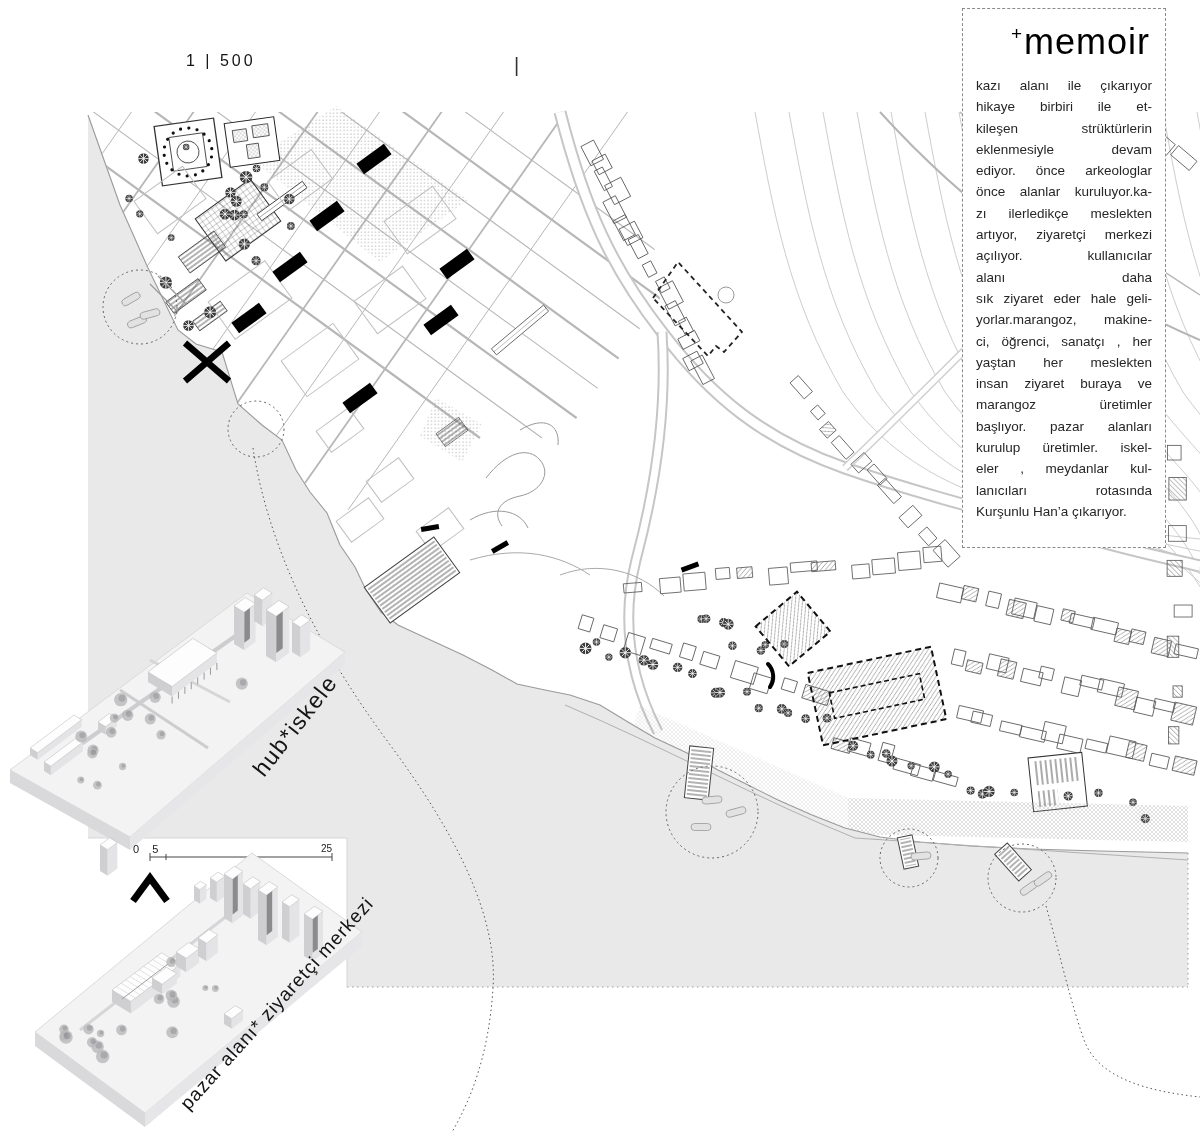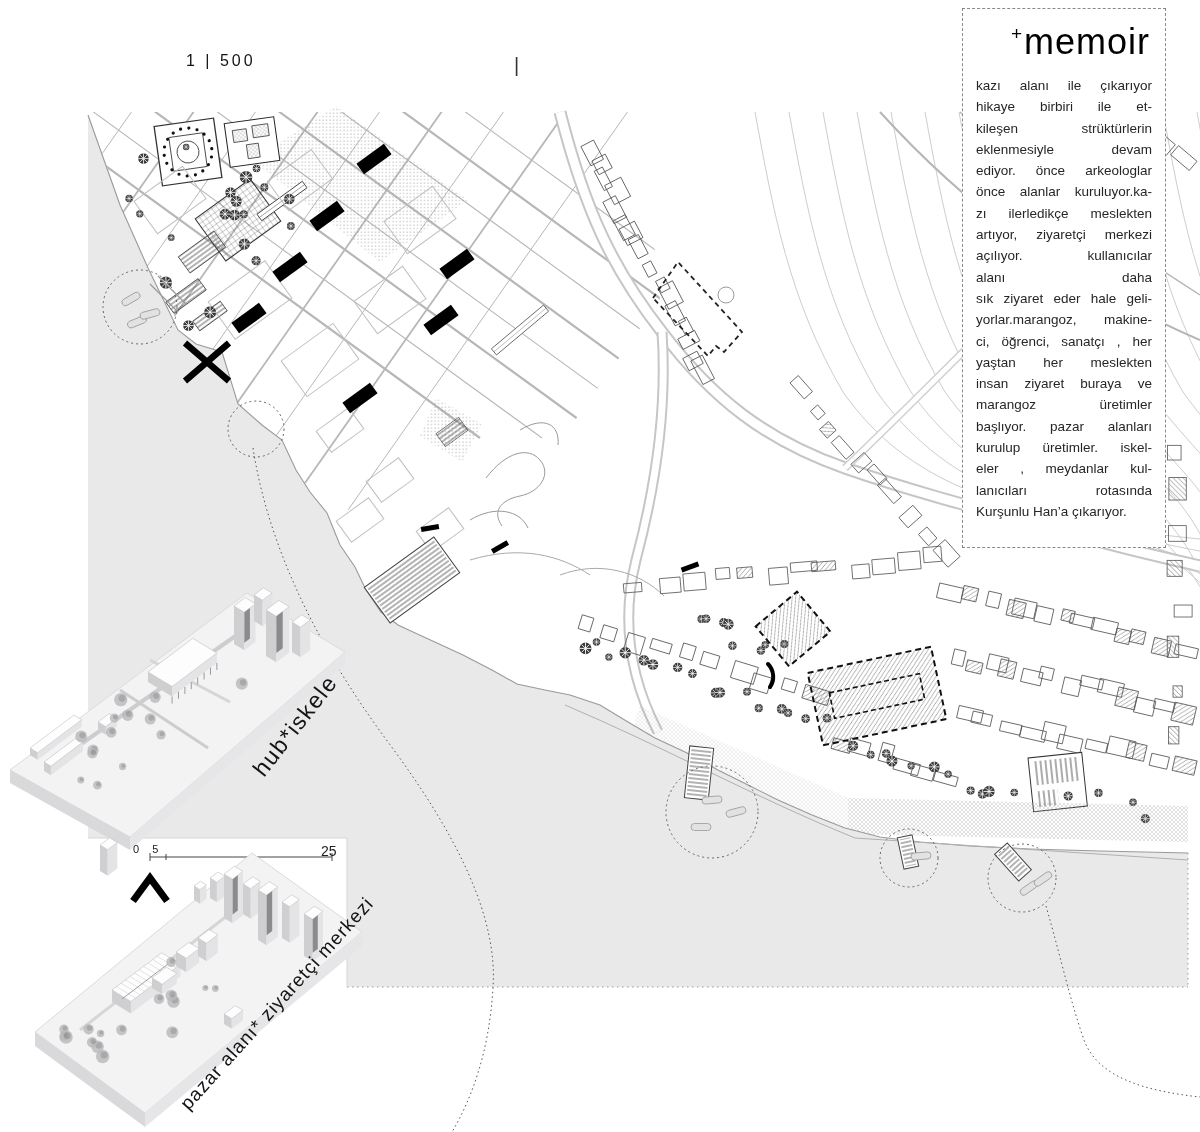--- a/index.html
+++ b/index.html
@@ -6,21 +6,21 @@
   .board{position:relative;width:1200px;height:1132px;background:#fff;overflow:hidden;
          font-family:"Liberation Sans",sans-serif;color:#111;}
   #mapsvg{position:absolute;left:0;top:0;z-index:1;}
   .lbl{position:absolute;white-space:nowrap;color:#141414;z-index:3;}
   .rot{transform-origin:0 50%;}
   #scale-label{left:186px;top:52px;font-size:16px;letter-spacing:3px;}
   #scale-tick{left:514px;top:54px;font-size:20px;color:#333;}
   #hub-label{left:258px;top:760px;font-size:23px;letter-spacing:1.5px;transform:rotate(-52deg);}
   #pazar-label{left:184px;top:1096px;font-size:19px;letter-spacing:1px;transform:rotate(-48deg);}
   #sb-left{left:133px;top:843px;font-size:11px;letter-spacing:5px;color:#222;}
-  #sb-right{left:321px;top:843px;font-size:14px;color:#222;}
+  #sb-right{left:321px;top:843px;font-size:10px;color:#222;}
   #memoir-box{position:absolute;left:962px;top:8px;width:204px;height:540px;box-sizing:border-box;
               background:#fff;border:1.5px dashed #8a8a8a;padding:10px 13px 8px 13px;z-index:4;}
   #memoir-title{text-align:right;font-size:36px;letter-spacing:1px;font-weight:400;
                 margin:2px 2px 12px 0;color:#000;}
   #memoir-title .plus{font-size:19px;vertical-align:14px;margin-right:1px;}
   .mline{display:flex;justify-content:space-between;font-size:13.5px;line-height:21.3px;color:#262626;}
   .mline.plain{display:block;}
 </style>
 </head>
 <body>

